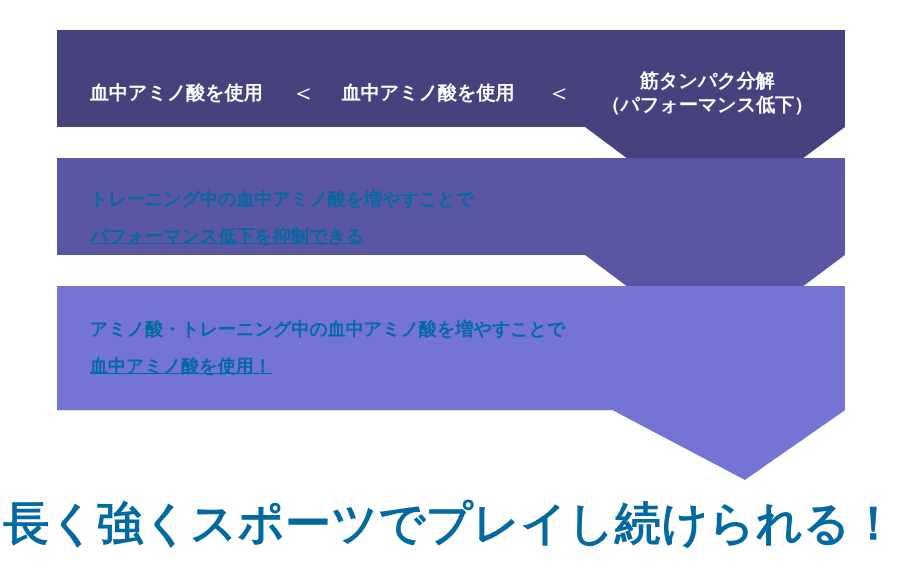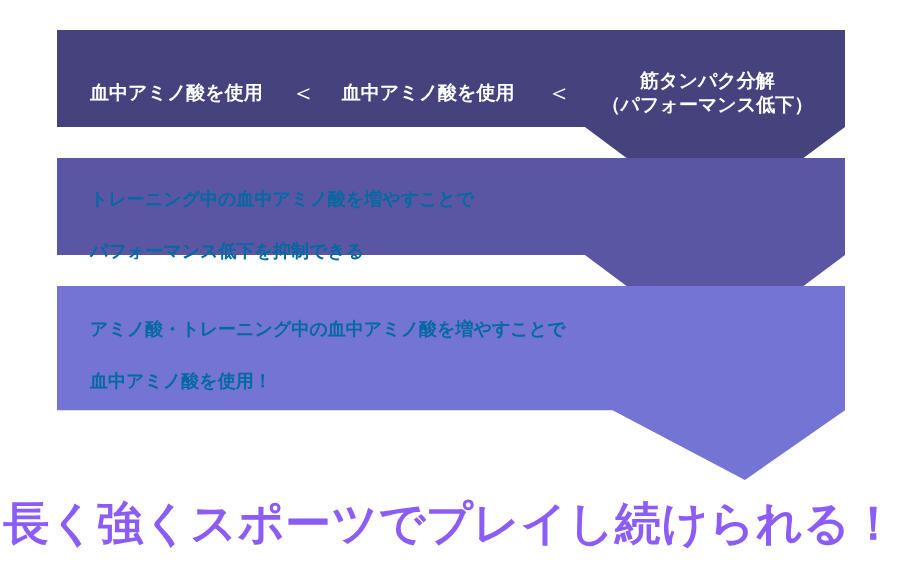--- a/index.html
+++ b/index.html
@@ -104,33 +104,33 @@
   
   .para {
     position: absolute;
     left: 90px;
     color: #0369a1;
     font-size: 18px;
     font-weight: bold;
     line-height: 1.0;
   }
   .para .line { display: block; white-space: nowrap; }
-  .para .line + .line { margin-top: 34px; }
+  .para .line + .line { margin-top: 19px; text-decoration: underline; }
 
   .para-2 { top: 190px; }
   .para-3 { top: 320px; }
 
   
   .headline {
     position: absolute;
     left: 0;
     top: 497px;
     width: 900px;
     text-align: center;
-    color: #8b5cf6;
+    color: #0369a1;
     font-size: 46px;
     font-weight: bold;
     letter-spacing: 0.005em;
     line-height: 1.15;
     white-space: nowrap;
   }
 </style>
 </head>
 <body>
 

